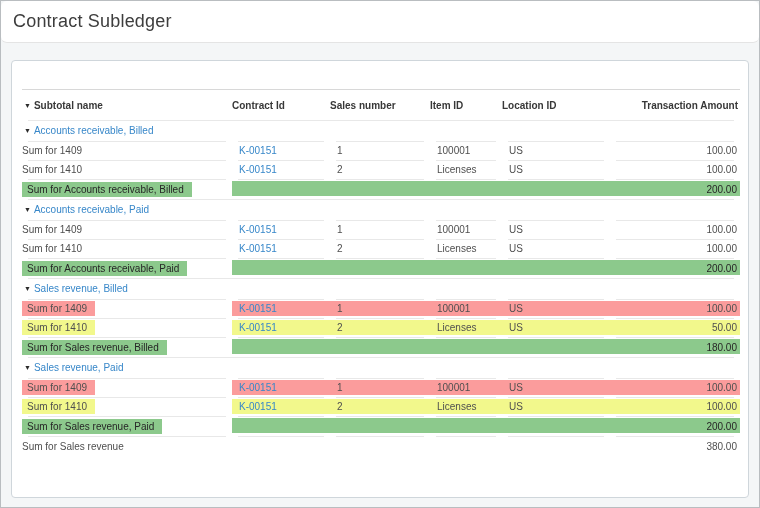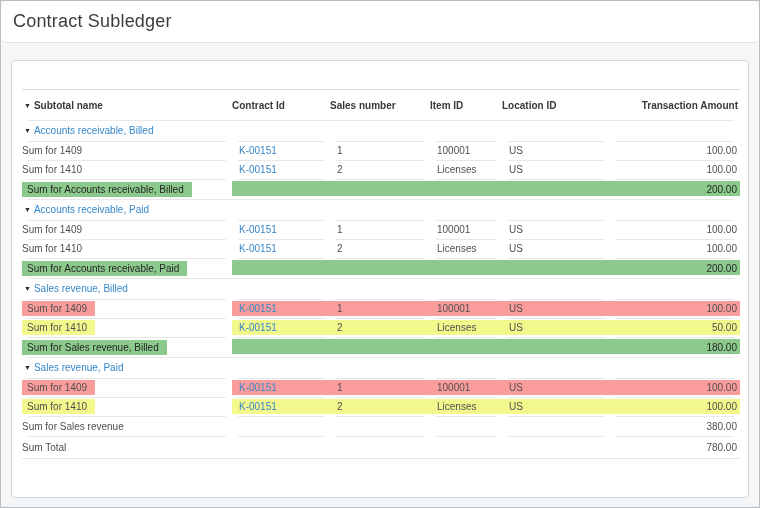--- a/index.html
+++ b/index.html
@@ -182,32 +182,32 @@
             <td class="c5 st st-red">100.00</td>
           </tr>
           <tr class="data">
             <td class="c0 lead"><span class="band band-yellow">Sum for 1410</span></td>
             <td class="c1 st st-yellow"><a class="clink">K-00151</a></td>
             <td class="c2 st st-yellow">2</td>
             <td class="c3 st st-yellow">Licenses</td>
             <td class="c4 st st-yellow">US</td>
             <td class="c5 st st-yellow">100.00</td>
           </tr>
+          <tr class="sub green">
+            <td class="c0 lead"><span class="band band-green">Sum for Sales revenue, Paid</span></td>
+            <td class="c1 st st-green"></td>
+            <td class="c2 st st-green"></td>
+            <td class="c3 st st-green"></td>
+            <td class="c4 st st-green"></td>
+            <td class="c5 st st-green">200.00</td>
+          </tr>
           <tr class="sub plain">
             <td class="c0">Sum for Sales revenue</td>
             <td class="c1"></td>
             <td class="c2"></td>
             <td class="c3"></td>
             <td class="c4"></td>
             <td class="c5">380.00</td>
           </tr>
-          <tr class="sub total">
-            <td class="c0">Sum Total</td>
-            <td class="c1"></td>
-            <td class="c2"></td>
-            <td class="c3"></td>
-            <td class="c4"></td>
-            <td class="c5">780.00</td>
-          </tr>
         </tbody>
     </table>
   </div>
 </div>
 
 </body></html>

